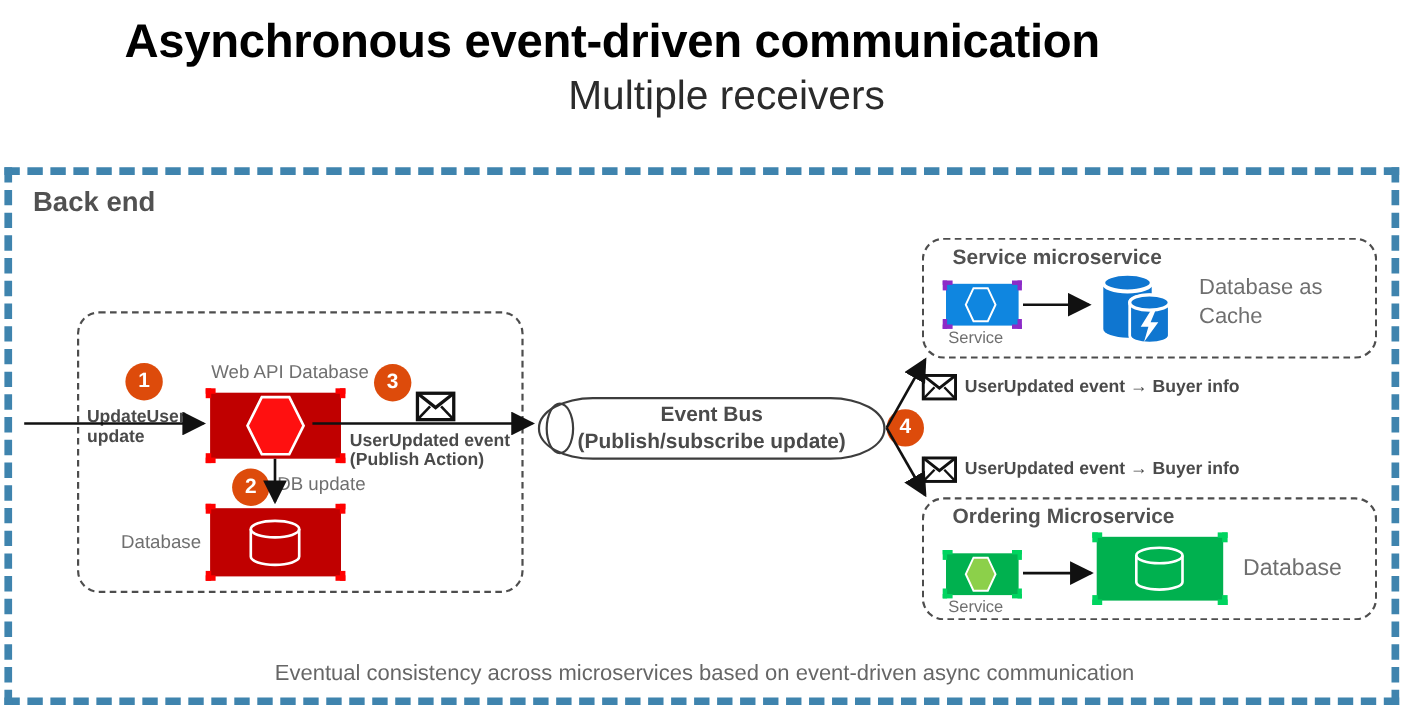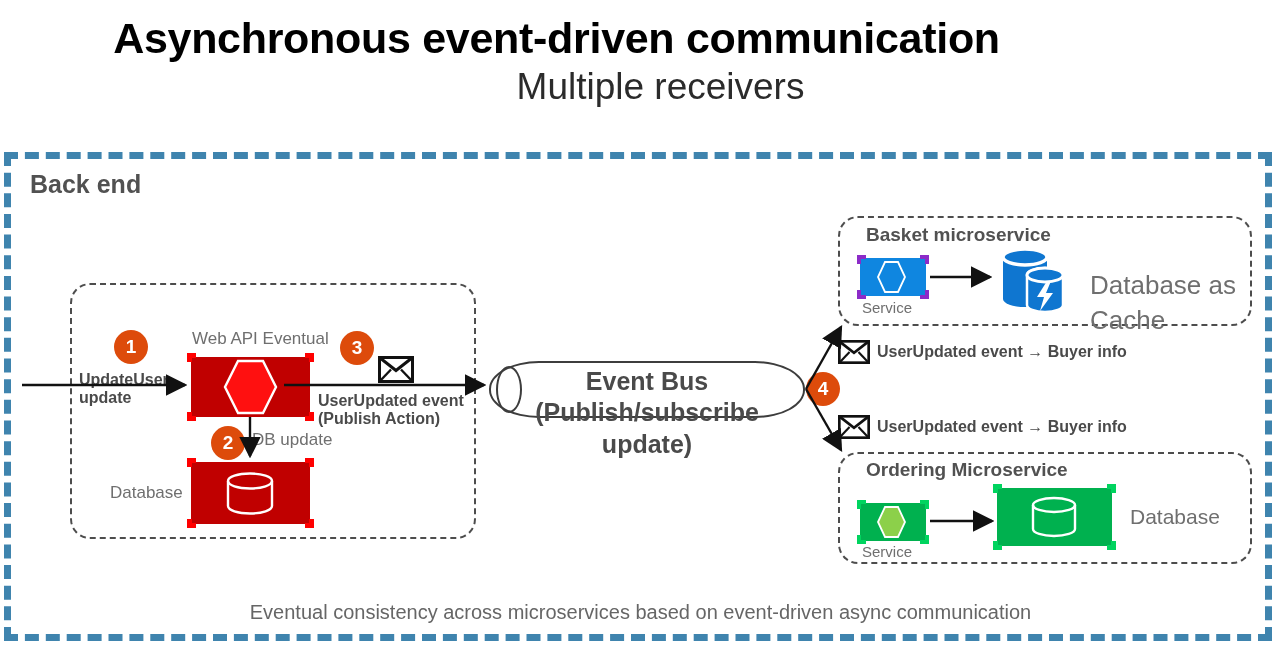--- a/index.html
+++ b/index.html
@@ -70,21 +70,21 @@
     position:absolute;left:489px;top:361px;width:316px;height:57px;
     border:2px solid #3d3d3d;border-radius:50px/28px;background:#ffffff;
     box-sizing:border-box;
   }
   .bus-cap{
     position:absolute;left:5px;top:3px;width:26px;height:47px;
     border:2px solid #3d3d3d;border-radius:50%;box-sizing:border-box;
   }
   .bus-text{
     position:absolute;left:489px;top:366px;width:316px;text-align:center;
-    font-size:25px;font-weight:bold;color:#4a4a4a;line-height:1.25;
+    font-size:19px;font-weight:bold;color:#4a4a4a;line-height:1.25;
   }
 
   
   .footer-note{
     position:absolute;left:0;top:601px;width:1281px;text-align:center;
     font-size:20px;color:#666666;
   }
 
   svg.overlay{position:absolute;left:0;top:0;width:1281px;height:652px;
     pointer-events:none;overflow:visible;}
@@ -102,21 +102,21 @@
 
   <div class="ms-box" style="left:70px;top:283px;width:406px;height:256px;"></div>
 
   <div class="badge" style="left:114px;top:330px;">1</div>
 
   <div class="lbl" style="left:79px;top:371px;">
     <div>UpdateUser</div>
     <div>update</div>
   </div>
 
-  <div class="cap" style="left:192px;top:329px;">Web API Eventual</div>
+  <div class="cap" style="left:192px;top:329px;">Web API Database</div>
 
   <div class="blk" style="left:191px;top:357px;width:119px;height:60px;">
     <div class="inner" style="background:#C00000;"></div>
     <svg width="119" height="60" style="position:absolute;left:0;top:0;">
       <polygon points="47,4 72,4 85,30 72,56 47,56 34,30" fill="#FF1010" stroke="#ffffff" stroke-width="2.4"></polygon>
     </svg>
     <div class="corner" style="left:-4px;top:-4px;border-left:5px solid #FF0000;border-top:5px solid #FF0000;"></div>
     <div class="corner" style="right:-4px;top:-4px;border-right:5px solid #FF0000;border-top:5px solid #FF0000;"></div>
     <div class="corner" style="left:-4px;bottom:-4px;border-left:5px solid #FF0000;border-bottom:5px solid #FF0000;"></div>
     <div class="corner" style="right:-4px;bottom:-4px;border-right:5px solid #FF0000;border-bottom:5px solid #FF0000;"></div>
@@ -173,42 +173,42 @@
 
   <svg class="overlay" style="left:838px;top:415px;width:32px;height:24px;" viewBox="0 0 36 27">
     <rect x="1.5" y="1.5" width="33" height="24" fill="#ffffff" stroke="#111111" stroke-width="3"></rect>
     <polyline points="1.5,1.5 18,14.5 34.5,1.5" fill="none" stroke="#111111" stroke-width="3"></polyline>
     <line x1="1.5" y1="25.5" x2="13" y2="13.5" stroke="#111111" stroke-width="2.4"></line>
     <line x1="34.5" y1="25.5" x2="23" y2="13.5" stroke="#111111" stroke-width="2.4"></line>
   </svg>
   <div class="lbl" style="left:877px;top:418px;">UserUpdated event → Buyer info</div>
 
   <div class="ms-box" style="left:838px;top:216px;width:414px;height:110px;"></div>
-  <div class="ms-title" style="left:866px;top:224px;">Basket microservice</div>
+  <div class="ms-title" style="left:866px;top:224px;">Service microservice</div>
 
   <div class="blk" style="left:860px;top:258px;width:66px;height:38px;">
     <div class="inner" style="background:#0F86E0;"></div>
     <svg width="66" height="38" style="position:absolute;left:0;top:0;">
       <polygon points="25,4 38,4 45,19 38,34 25,34 18,19" fill="#0F86E0" stroke="#ffffff" stroke-width="1.8"></polygon>
     </svg>
     <div class="corner" style="left:-3px;top:-3px;border-left:4px solid #8C2BC8;border-top:4px solid #8C2BC8;"></div>
     <div class="corner" style="right:-3px;top:-3px;border-right:4px solid #8C2BC8;border-top:4px solid #8C2BC8;"></div>
     <div class="corner" style="left:-3px;bottom:-3px;border-left:4px solid #8C2BC8;border-bottom:4px solid #8C2BC8;"></div>
     <div class="corner" style="right:-3px;bottom:-3px;border-right:4px solid #8C2BC8;border-bottom:4px solid #8C2BC8;"></div>
   </div>
   <div class="cap" style="left:862px;top:299px;font-size:15px;">Service</div>
 
   <svg class="overlay" style="left:995px;top:245px;width:80px;height:72px;" viewBox="0 0 80 72">
     <path d="M8,12 a22,8 0 0 1 44,0 L52,54 a22,8 0 0 1 -44,0 Z" fill="#0F76D0"></path>
     <ellipse cx="30" cy="12" rx="22" ry="8" fill="#0F76D0" stroke="#ffffff" stroke-width="3.5"></ellipse>
     <path d="M32,30 a18,7 0 0 1 36,0 L68,60 a18,7 0 0 1 -36,0 Z" fill="#0F76D0" stroke="#ffffff" stroke-width="2.5"></path>
     <ellipse cx="50" cy="30" rx="18" ry="7" fill="#0F76D0" stroke="#ffffff" stroke-width="3"></ellipse>
     <polygon points="52,36 42,52 49,52 45,66 58,48 51,48 56,36" fill="#ffffff"></polygon>
   </svg>
-  <div class="cap" style="left:1090px;top:268px;font-size:26px;line-height:1.35;">
+  <div class="cap" style="left:1090px;top:248px;font-size:20px;line-height:1.35;">
     <div>Database as</div>
     <div>Cache</div>
   </div>
 
   <div class="ms-box" style="left:838px;top:452px;width:414px;height:112px;"></div>
   <div class="ms-title" style="left:866px;top:459px;">Ordering Microservice</div>
 
   <div class="blk" style="left:860px;top:503px;width:66px;height:38px;">
     <div class="inner" style="background:#00B14F;"></div>
     <svg width="66" height="38" style="position:absolute;left:0;top:0;">

